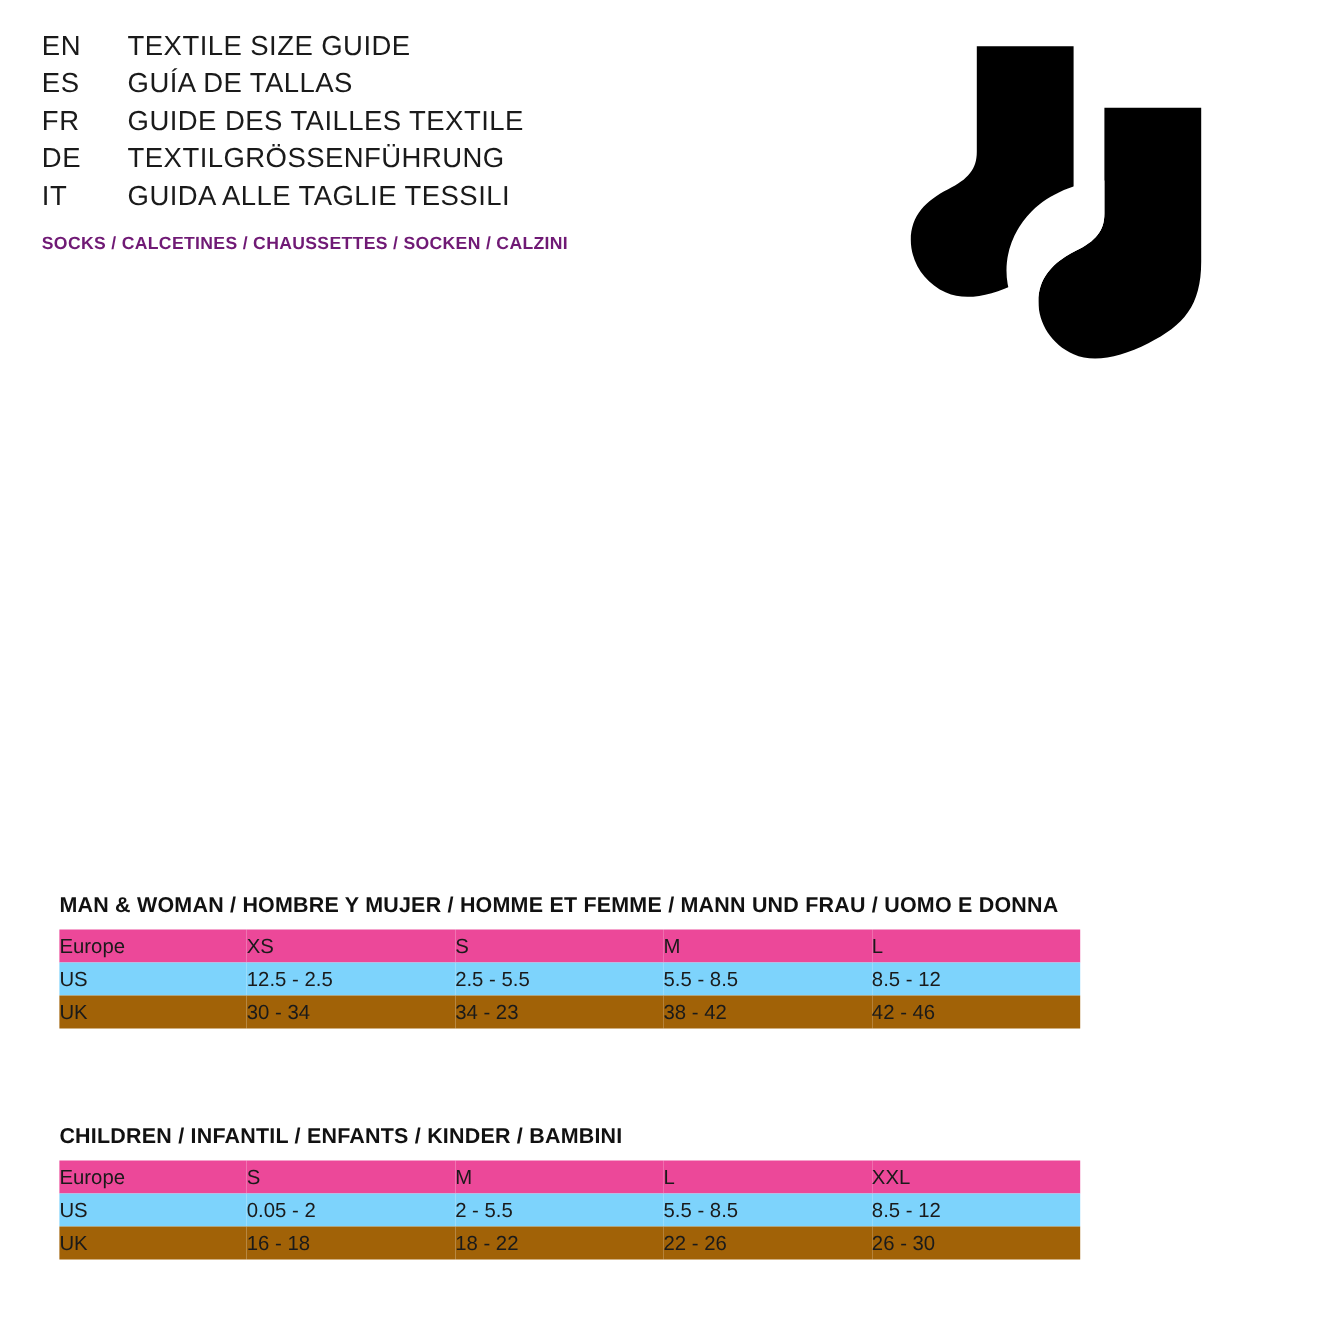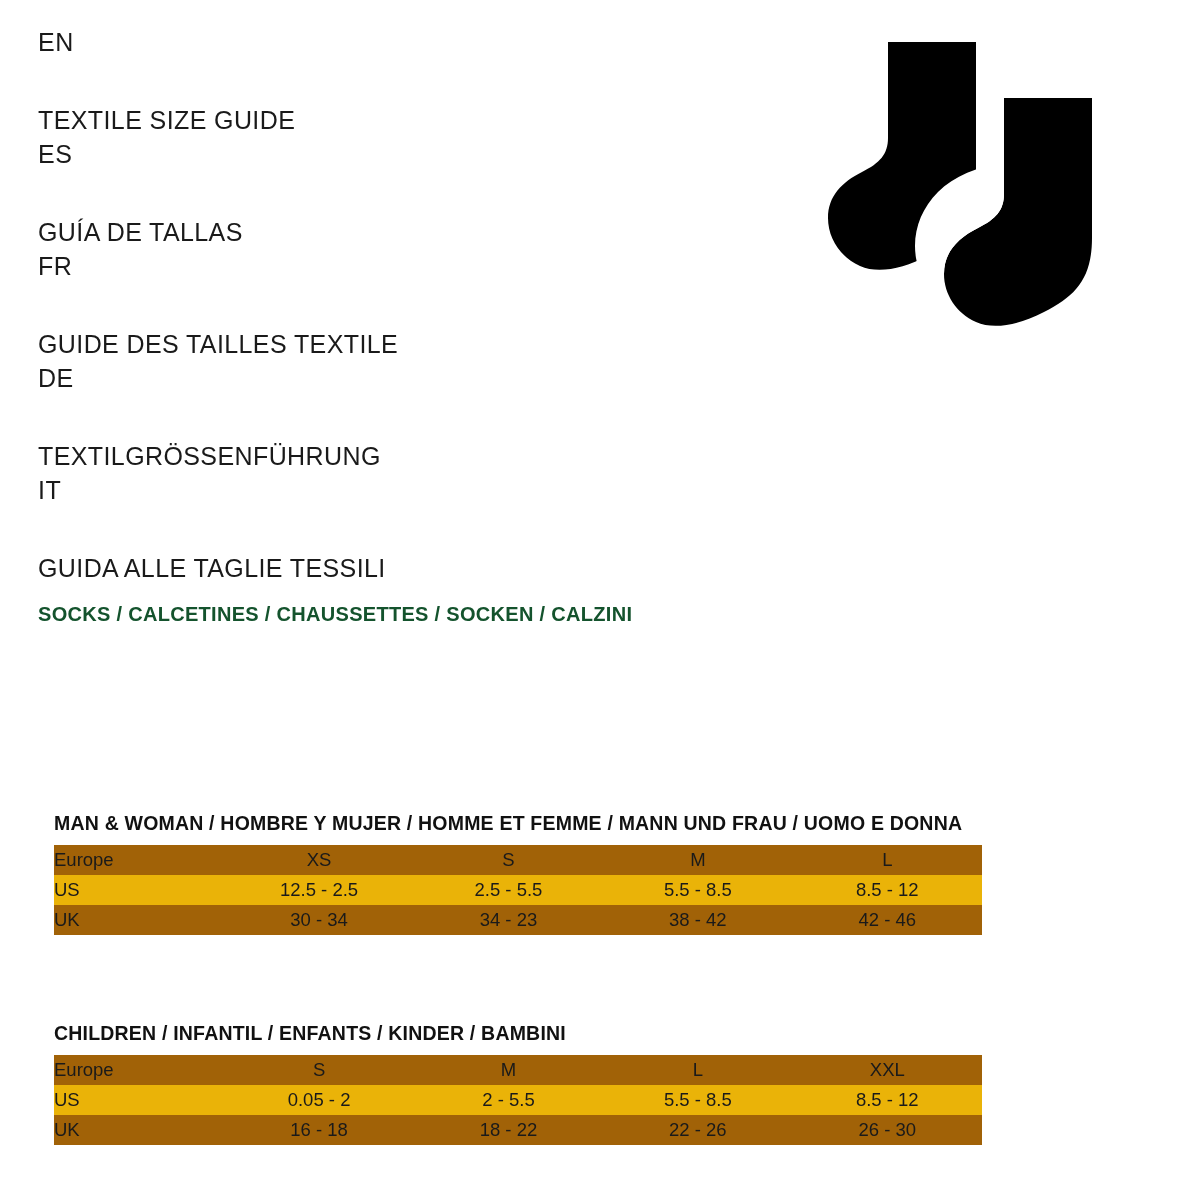--- a/index.html
+++ b/index.html
@@ -28,42 +28,41 @@
     position: absolute;
     left: 38px;
     top: 30px;
     width: 760px;
   }
   .lang-row {
     display: flex;
     align-items: baseline;
     line-height: 1.0;
     margin-bottom: 9px;
-    flex-direction: column;
   }
   .lang-code {
     width: 78px;
     flex: 0 0 78px;
     font-size: 25px;
     letter-spacing: 0.5px;
     color: #1a1a1a;
     text-transform: uppercase;
   }
   .lang-text {
     font-size: 25px;
     letter-spacing: 0.4px;
     color: #1a1a1a;
     text-transform: uppercase;
   }
   .product-line {
     margin-top: 22px;
-    font-size: 20px;
+    font-size: 16px;
     font-weight: bold;
     letter-spacing: 0.3px;
-    color: #14532d;
+    color: #701a75;
     text-transform: uppercase;
   }
 
   
   .socks {
     position: absolute;
     left: 800px;
     top: 26px;
     width: 340px;
     height: 340px;
@@ -93,35 +92,34 @@
     table-layout: fixed;
   }
   table.size-table td {
     height: 30px;
     font-size: 18.5px;
     color: #1a1a1a;
     padding: 0;
     vertical-align: middle;
   }
   .row-head td {
-    background: #a16207;
+    background: #ec4899;
   }
   .row-alt td {
-    background: #eab308;
+    background: #7dd3fc;
   }
   .row-plain td {
     background: #a16207;
   }
   td.label-cell {
     text-align: left;
     padding-left: 10px;
     width: 170px;
   }
   td.val-cell {
-    text-align: center;
     width: 189px;
   }
 </style>
 </head>
 <body>
 
 <div class="page">
 
   <div class="header">
 

